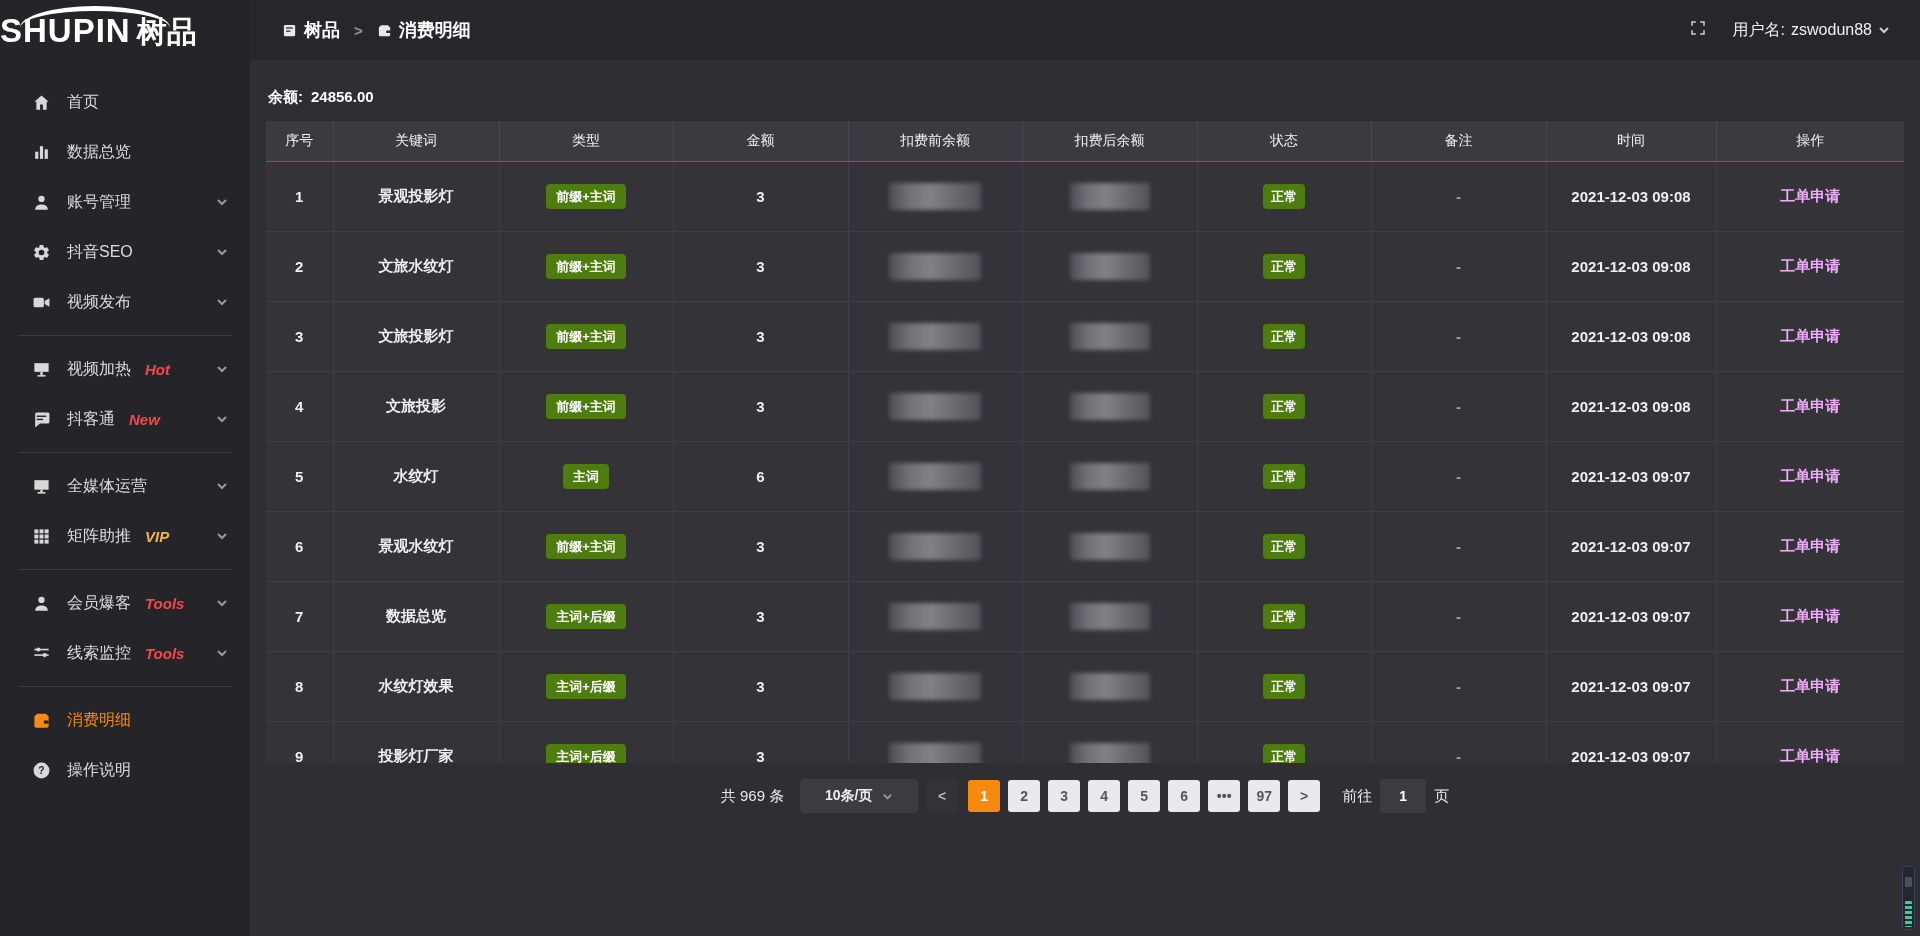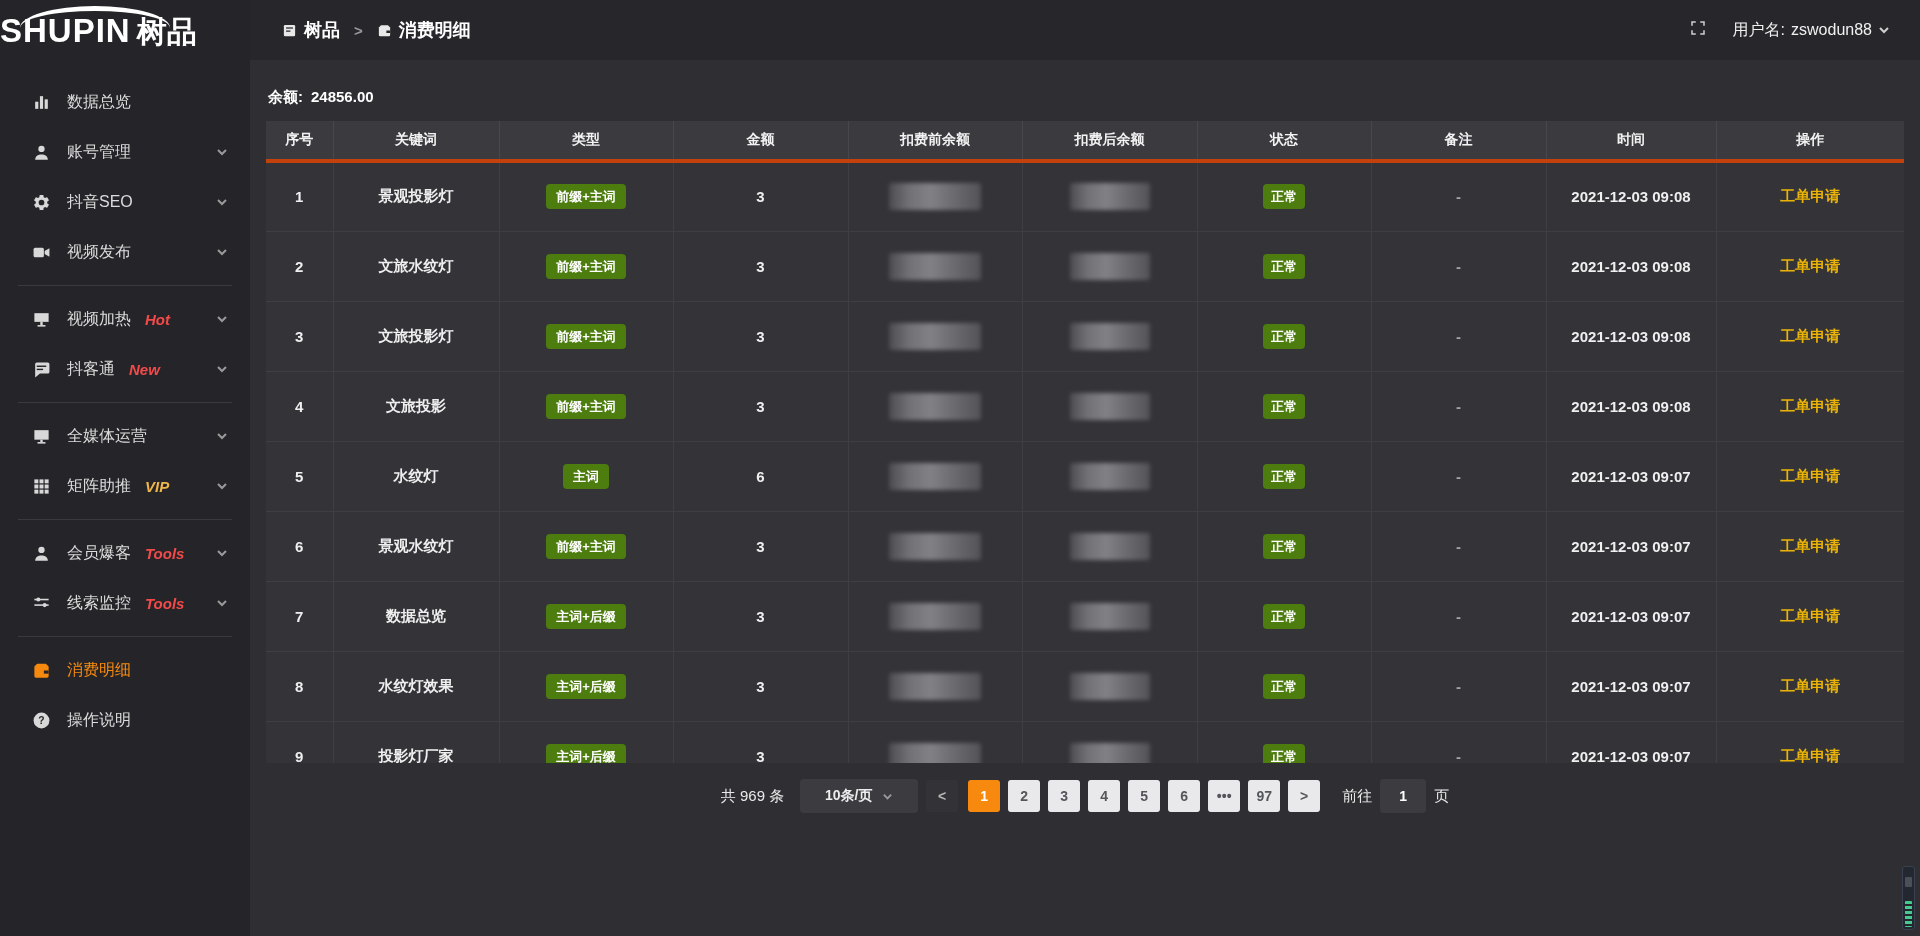--- a/index.html
+++ b/index.html
@@ -40,34 +40,34 @@
   .user-wrap { display:flex; align-items:center; gap:6px; cursor:pointer; font-size:16px; color:#f0f0f0; }
   .user-wrap svg { width:12px; height:12px; stroke:#cfcfcf; fill:none; stroke-width:2; }
 
   .content { flex:1; padding:0 16px; position:relative; }
   .balance { margin-top:28px; font-size:15px; font-weight:bold; color:#fff; padding-left:2px; }
   .balance .bal-val { margin-left:8px; }
 
   
   .table-wrap { margin-top:14px; height:642px; overflow:hidden; background:#333338; }
   table { width:100%; border-collapse:collapse; table-layout:fixed; }
-  thead th { height:40px; background:#3a3a3f; font-size:14px; font-weight:bold; color:#f2f2f2;
-    border-right:1px solid #47474d; border-bottom:4px solid #c2410c; }
+  thead th { height:40px; background:#3a3a3f; font-size:14px; font-weight:normal; color:#f2f2f2;
+    border-right:1px solid #47474d; border-bottom:1px solid #c2410c; }
   thead th:last-child { border-right:none; }
   tbody td { height:70px; text-align:center; vertical-align:middle; font-size:15px; font-weight:bold; color:#efefef;
     background:#333338; border-right:1px solid #3e3e44; border-bottom:1px solid #3e3e44; }
   tbody td:last-child { border-right:none; }
   .type-badge, .status-badge { display:inline-block; background:#4d7c0f; color:#fff; font-size:13px; font-weight:bold;
     padding:6px 10px; border-radius:4px; line-height:1; }
   .status-badge { padding:6px 8px; }
   .blur-blob { width:92px; height:27px; margin:0 auto; border-radius:2px; filter:blur(2px); opacity:.85;
     background:linear-gradient(90deg,#515156 0%,#7c7c81 22%,#8f8f94 45%,#77777c 68%,#58585d 100%); }
   .blob-after { width:80px; }
   .remark-cell { color:#a6a6a6; }
-  .action-link { color:#eab308; cursor:pointer; }
+  .action-link { color:#f0abfc; cursor:pointer; }
 
   
   .pagination { margin-top:16px; display:flex; align-items:center; justify-content:center; gap:8px; }
   .pg-total { font-size:15px; color:#e8e8e8; margin-right:8px; }
   .pg-size { display:flex; align-items:center; justify-content:center; gap:10px; width:118px; height:34px;
     background:#3b3b40; border-radius:4px; font-size:14px; font-weight:bold; color:#eee; cursor:pointer; }
   .pg-size svg { width:11px; height:11px; stroke:#9a9a9a; fill:none; stroke-width:2; }
   .pg-btn { min-width:32px; height:32px; border-radius:3px; border:none; display:flex; align-items:center; justify-content:center;
     font-size:14px; font-weight:bold; cursor:pointer; font-family:inherit; }
   .pg-prev { background:#323237; color:#b9b9b9; margin-right:2px; }
@@ -92,20 +92,28 @@
 </head>
 <body>
 
 <aside class="sidebar">
   <div class="logo">
     <div class="logo-arc"></div>
     <div class="logo-text"><span>SHUPIN</span><span class="cn">树品</span></div>
   </div>
   <nav class="menu">
 
+    <div class="menu-item">
+      <span class="mi-icon">
+          <svg viewBox="0 0 24 24">
+            <path d="M12 3l9 8h-2.5v10h-4.7v-6.5H10.2V21H5.5V11H3z"></path>
+          </svg>
+        </span>
+      <span class="mi-label">首页</span>
+    </div>
 
     <div class="menu-item">
       <span class="mi-icon">
           <svg viewBox="0 0 24 24">
             <rect x="4" y="11" width="4" height="9"></rect>
             <rect x="10" y="4" width="4" height="16"></rect>
             <rect x="16" y="8" width="4" height="12"></rect>
           </svg>
         </span>
       <span class="mi-label">数据总览</span>

